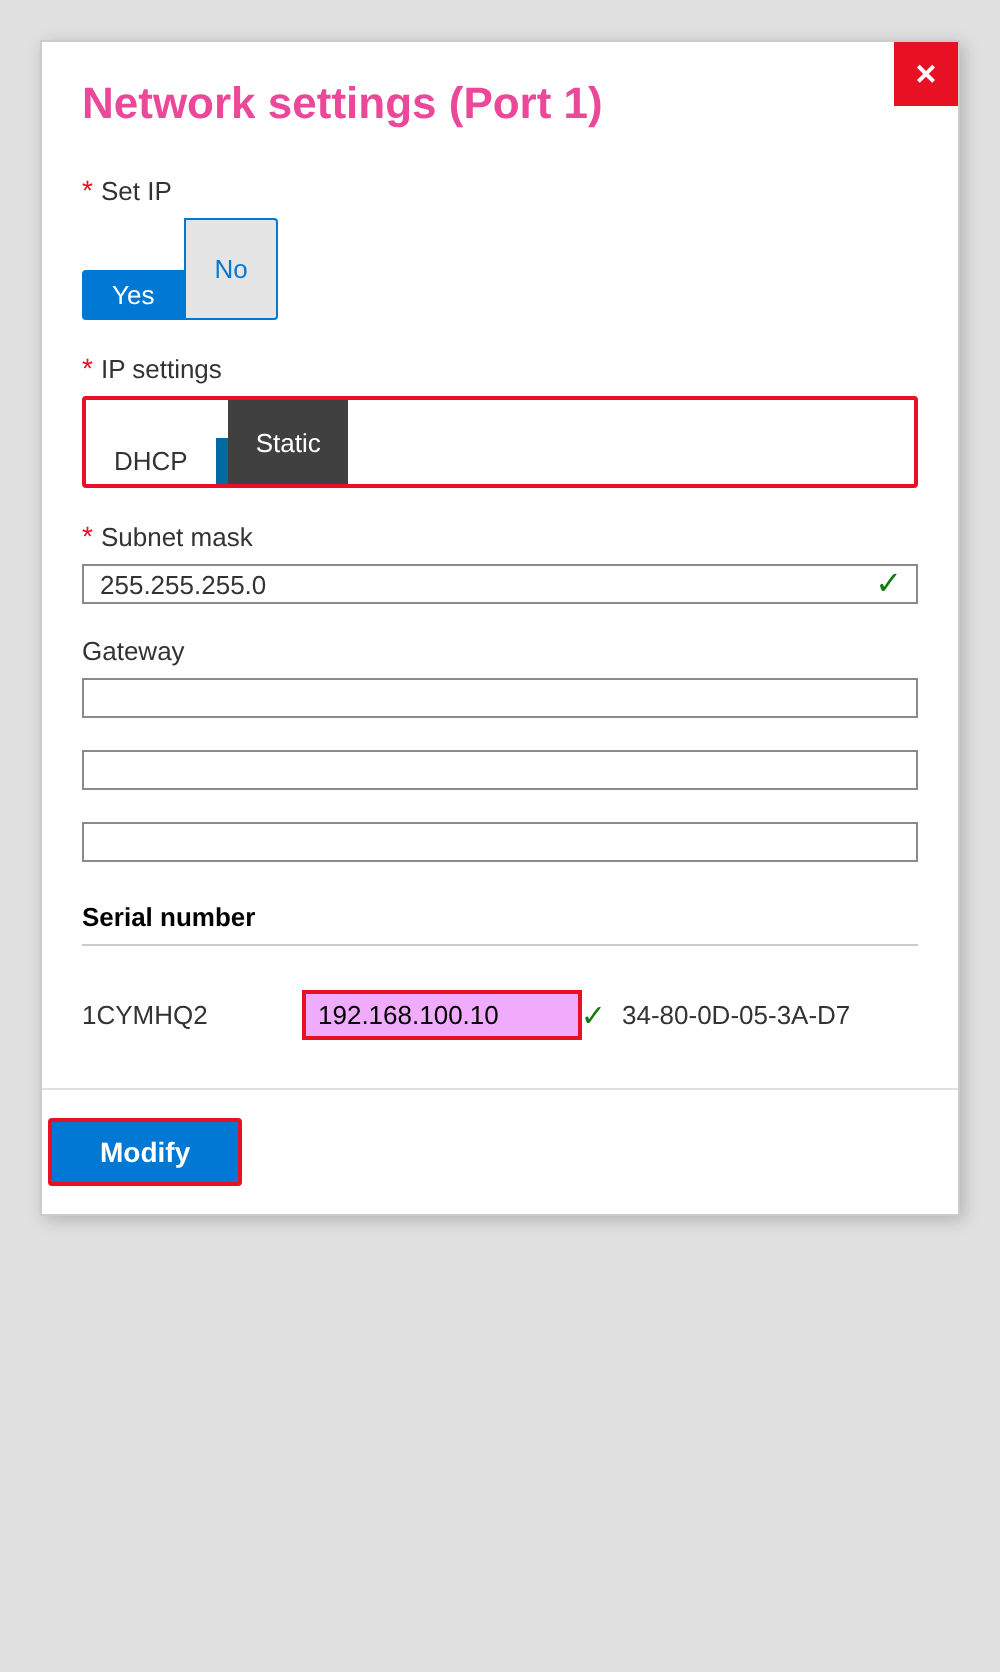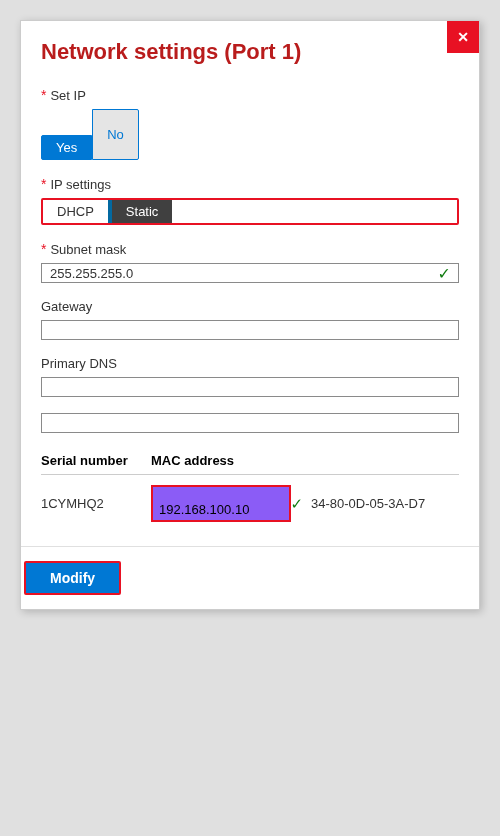--- a/index.html
+++ b/index.html
@@ -40,21 +40,21 @@
       display: flex;
       align-items: center;
       justify-content: center;
       font-size: 14px;
       font-weight: bold;
     }
 
     .dialog-title {
       font-size: 22px;
       font-weight: 600;
-      color: #b91c1c;
+      color: #ec4899;
       padding: 18px 20px 12px 20px;
       border-bottom: none;
     }
 
     .dialog-body {
       padding: 10px 20px 20px 20px;
     }
 
     .field-group {
       margin-bottom: 16px;
@@ -125,21 +125,22 @@
       background: #404040;
       color: #ffffff;
     }
 
     .ip-toggle-btn.inactive {
       background: #ffffff;
       color: #333333;
     }
 
     .ip-toggle-btn:first-child {
-      border-right: 4px solid #0369a1;
+      border-right: 6px solid #0369a1;
+      margin-top: 19px;
     }
 
     .text-input {
       width: 100%;
       height: 20px;
       border: 1px solid #8a8a8a;
       padding: 0 28px 0 8px;
       font-size: 13px;
       color: #333333;
       outline: none;
@@ -161,21 +162,21 @@
 
     .table-section {
       margin-top: 20px;
     }
 
     .table-header {
       display: grid;
       grid-template-columns: 110px 160px auto;
       border-bottom: 1px solid #cccccc;
       padding-bottom: 6px;
-      margin-bottom: 6px;
+      margin-bottom: 18px;
     }
 
     .table-header-cell {
       font-size: 13px;
       font-weight: 700;
       color: #000000;
     }
 
     .table-row {
       display: grid;
@@ -190,25 +191,25 @@
     }
 
     .ip-cell-wrapper {
       position: relative;
       display: flex;
       align-items: center;
     }
 
     .ip-cell-input {
       border: 2px solid #e81123;
-      padding: 15px 28px 3px 6px;
+      padding: 3px 28px 3px 6px;
       font-size: 13px;
       width: 140px;
       outline: none;
-      background: #8b5cf6;
+      background: #f0abfc;
     }
 
     .ip-cell-check {
       position: absolute;
       right: 8px;
       color: #107c10;
       font-size: 15px;
     }
 
     .dialog-footer {
@@ -276,38 +277,34 @@
     <div class="field-group">
       <div class="field-label">
         <span>Gateway</span>
       </div>
       <div class="input-wrapper">
         <input type="text" class="text-input" style="">
       </div>
     </div>
 
     <div class="field-group">
-      <div class="field-label">
-        <span>Primary DNS</span>
-      </div>
       <div class="input-wrapper">
         <input type="text" class="text-input" style="">
       </div>
     </div>
 
     <div class="field-group">
       <div class="input-wrapper">
         <input type="text" class="text-input" style="">
       </div>
     </div>
 
     <div class="table-section">
       <div class="table-header">
         <div class="table-header-cell">Serial number</div>
-        <div class="table-header-cell">MAC address</div>
       </div>
       <div class="table-row">
         <div class="table-cell">1CYMHQ2</div>
         <div class="table-cell ip-cell-wrapper">
           <input type="text" class="ip-cell-input" value="192.168.100.10" style="">
           <span class="ip-cell-check">✓</span>
         </div>
         <div class="table-cell">34-80-0D-05-3A-D7</div>
       </div>
     </div>

